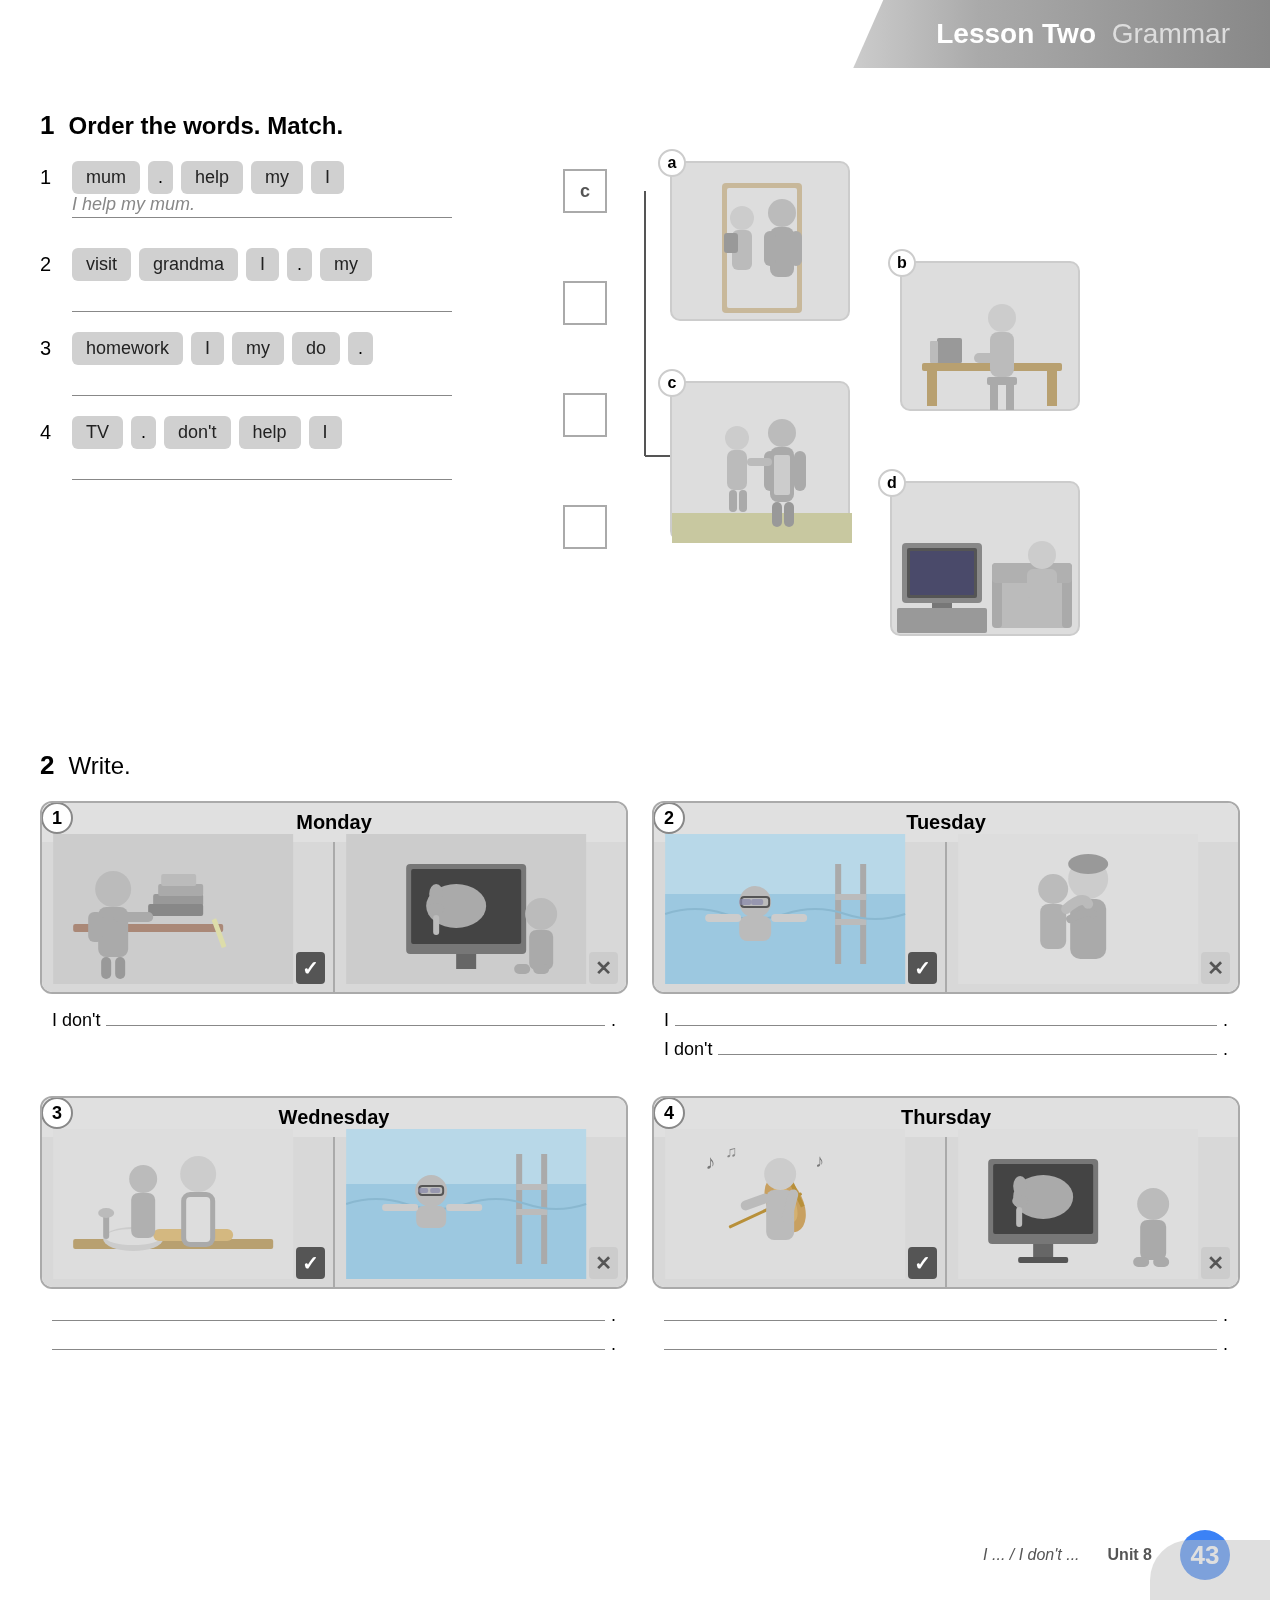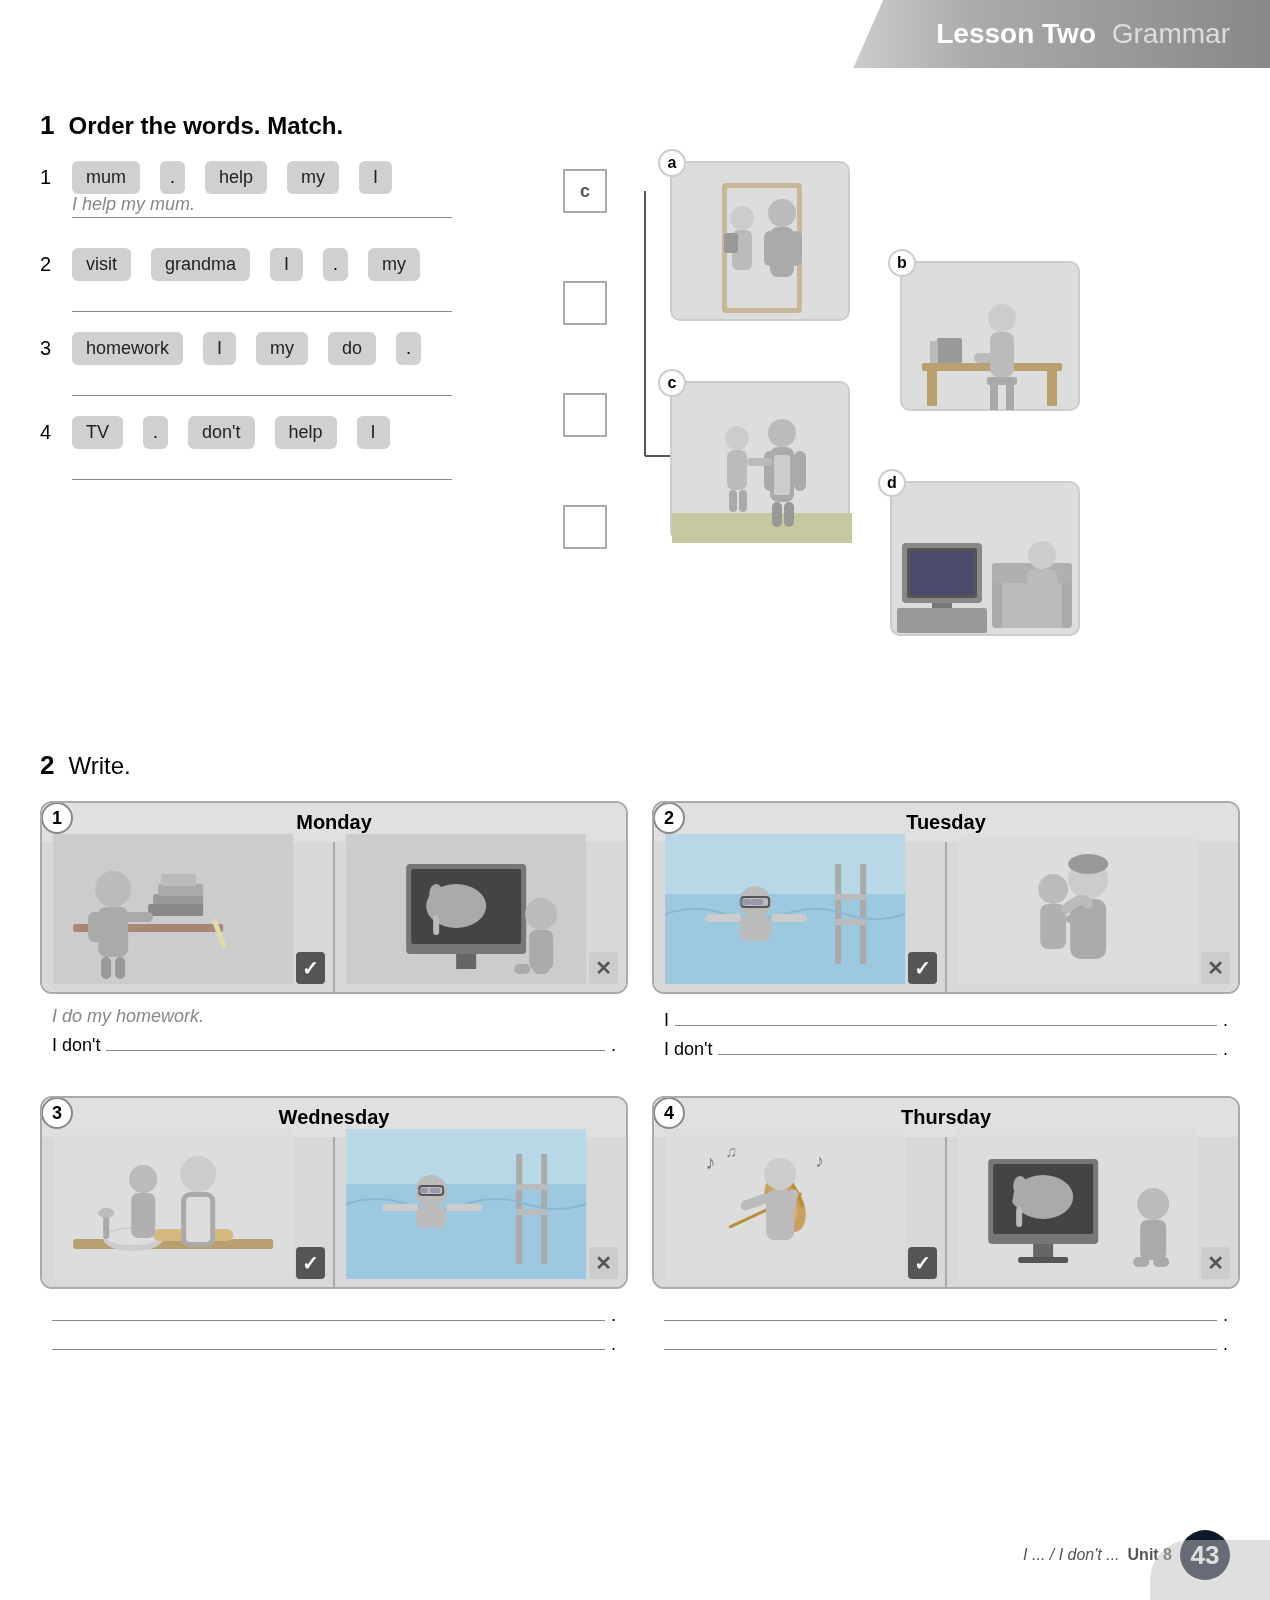--- a/index.html
+++ b/index.html
@@ -66,21 +66,21 @@
     }
     .word-row-num {
       font-size: 20px;
       font-weight: normal;
       margin-right: 12px;
       min-width: 20px;
     }
     .word-chips {
       display: flex;
       align-items: center;
-      gap: 20px;
+      gap: 8px;
       flex-wrap: wrap;
     }
     .chip {
       background: #d0d0d0;
       border-radius: 6px;
       padding: 6px 14px;
       font-size: 18px;
       font-weight: normal;
       color: #222;
     }
@@ -450,23 +450,20 @@
               <rect x="183" y="96" width="24" height="40" fill="#aaa" rx="7"></rect>
               <rect x="168" y="130" width="16" height="10" fill="#aaa" rx="5"></rect>
               <rect x="187" y="130" width="16" height="10" fill="#aaa" rx="5"></rect>
             </svg>
             <div class="crossmark">✕</div>
           </div>
         </div>
       </div>
       <div class="write-lines">
         <div class="write-line">
-          <span class="write-line-text">I do my homework.</span>
-        </div>
-        <div class="write-line">
           <span>I don't</span>
           <div class="write-line-blank"></div>
           <span class="write-period">.</span>
         </div>
       </div>
     </div>
 
     <div>
       <div class="day-card">
         <div class="day-card-header">
@@ -662,19 +659,19 @@
         <div class="write-line">
           <div class="write-line-blank" style="min-width:280px;"></div>
           <span class="write-period">.</span>
         </div>
       </div>
     </div>
 
   </div>
 </div>
 
-<div style="position:absolute; bottom:20px; right:40px; display:flex; align-items:center; gap:8px;">
+<div style="position:absolute; bottom:20px; right:40px; display:flex; align-items:center; gap:28px;">
   <span style="font-size:16px; color:#555; font-style:italic;">I ... / I don't ...</span>
   <span style="font-size:16px; color:#555; font-weight:bold;">Unit 8</span>
-  <div style="font-size:26px; font-weight:bold; color:#fff; background:#0f172a; border-radius:50%; width:50px; height:50px; display:flex; align-items:center; justify-content:center;">43</div>
+  <div style="font-size:26px; font-weight:bold; color:#fff; background:#3b82f6; border-radius:50%; width:50px; height:50px; display:flex; align-items:center; justify-content:center;">43</div>
 </div>
 
 <div style="position:absolute; bottom:0; right:0; width:120px; height:60px; background:#c0c0c0; border-radius:40px 0 0 0; opacity:0.5;"></div>
 
 </body></html>

